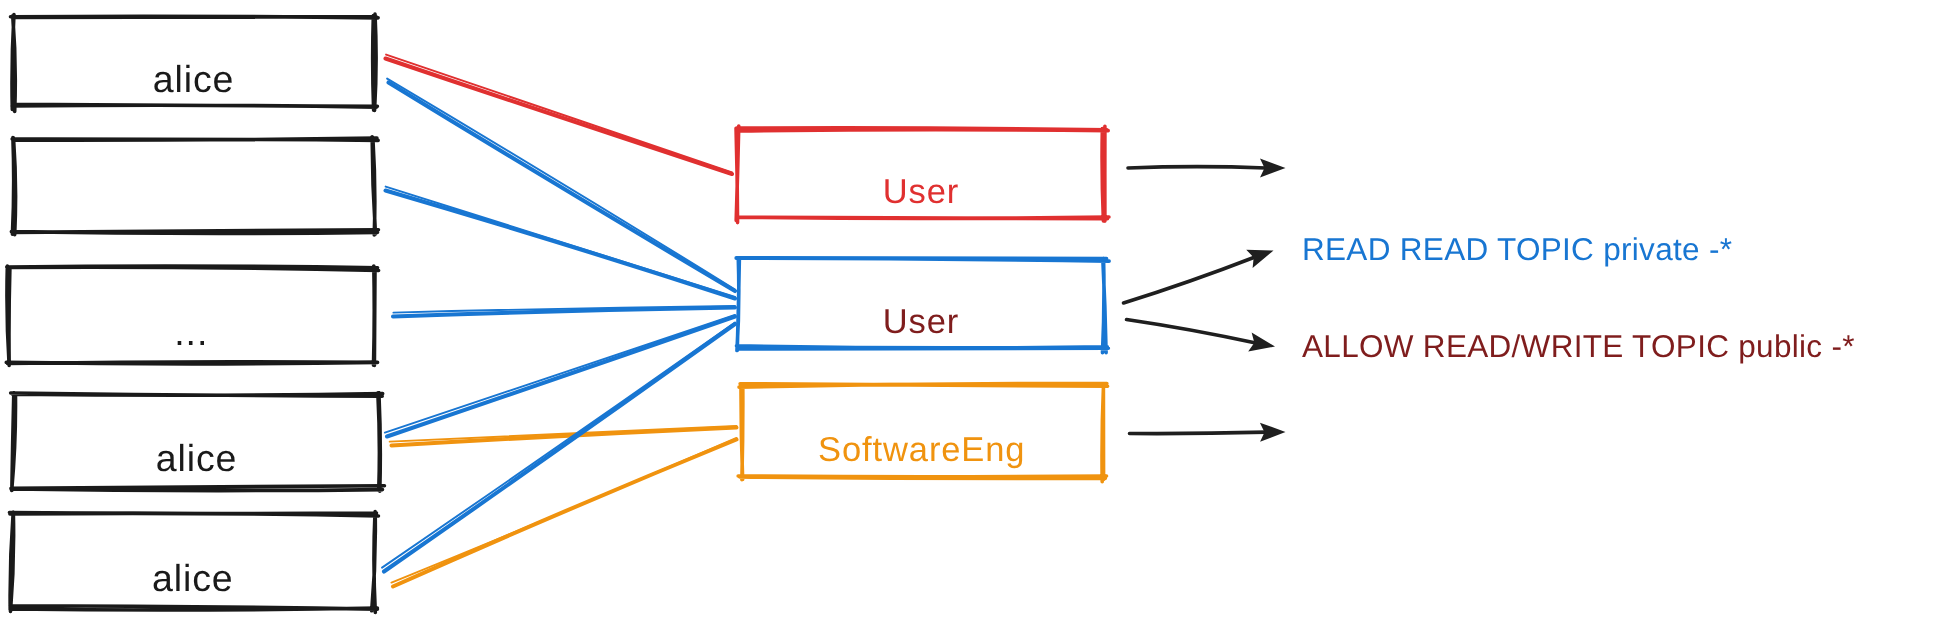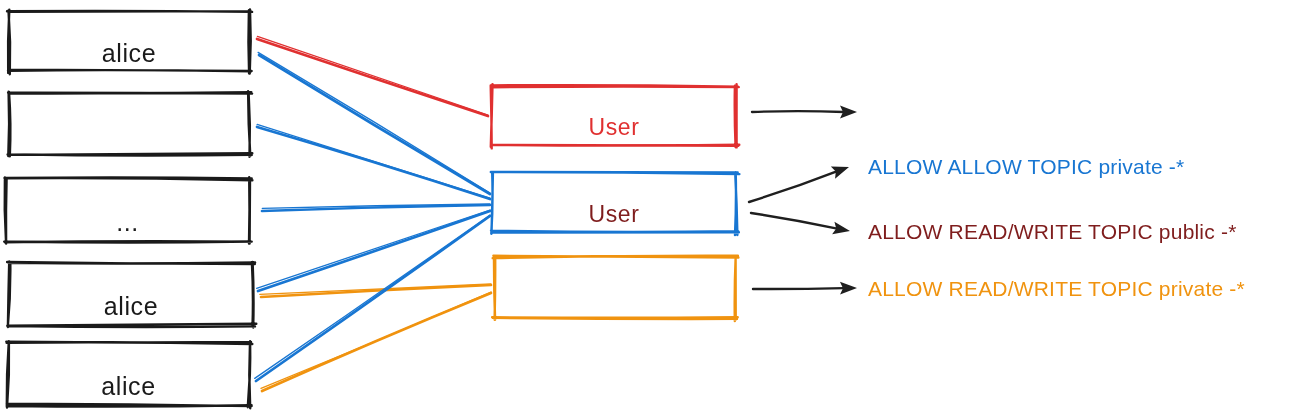--- a/index.html
+++ b/index.html
@@ -58,17 +58,17 @@
       <path d="M 753.0 289.0 Q 798.5 289.3 844.0 288.1 " stroke="#1f1f1f" stroke-width="2.4" fill="none" stroke-linecap="round"></path>
       <polygon points="857,288 840.0623214352389,294.563158145042 843.0006471444754,288.13460916207237 839.9392502013442,281.7637498199909" fill="#1f1f1f"></polygon>
     </svg>
   <div id="node-layer">
       <div class="node-label user-label" style="left: 9px; top: 11px; width: 240px; height: 60px;">alice</div>
       <div class="node-label user-label" style="left: 6px; top: 179px; width: 243px; height: 62px;">...</div>
       <div class="node-label user-label" style="left: 9px; top: 263px; width: 244px; height: 62px;">alice</div>
       <div class="node-label user-label" style="left: 8px; top: 343px; width: 241px; height: 62px;">alice</div>
       <div class="node-label role-label" style="left: 492px; top: 86px; width: 244px; height: 59px; color: rgb(224, 48, 48);">User</div>
       <div class="node-label role-label" style="left: 492px; top: 173px; width: 244px; height: 59px; color: #7f1d1d; text-align: right;">User</div>
-      <div class="perm-label" style="left: 868px; top: 167px; color: rgb(24, 118, 210);">ALLOW ALLOW TOPIC private -*</div>
+      <div class="node-label role-label" style="left: 494px; top: 257px; width: 241px; height: 61px; color: rgb(240, 147, 15);">SoftwareEng</div>
+      <div class="perm-label" style="left: 868px; top: 167px; color: rgb(24, 118, 210);">READ READ TOPIC private -*</div>
       <div class="perm-label" style="left: 868px; top: 232px; color: #7f1d1d;">ALLOW READ/WRITE TOPIC public -*</div>
-      <div class="perm-label" style="left: 868px; top: 289px; color: rgb(240, 147, 15);">ALLOW READ/WRITE TOPIC private -*</div>
     </div>
 </div>
 
 </body></html>

